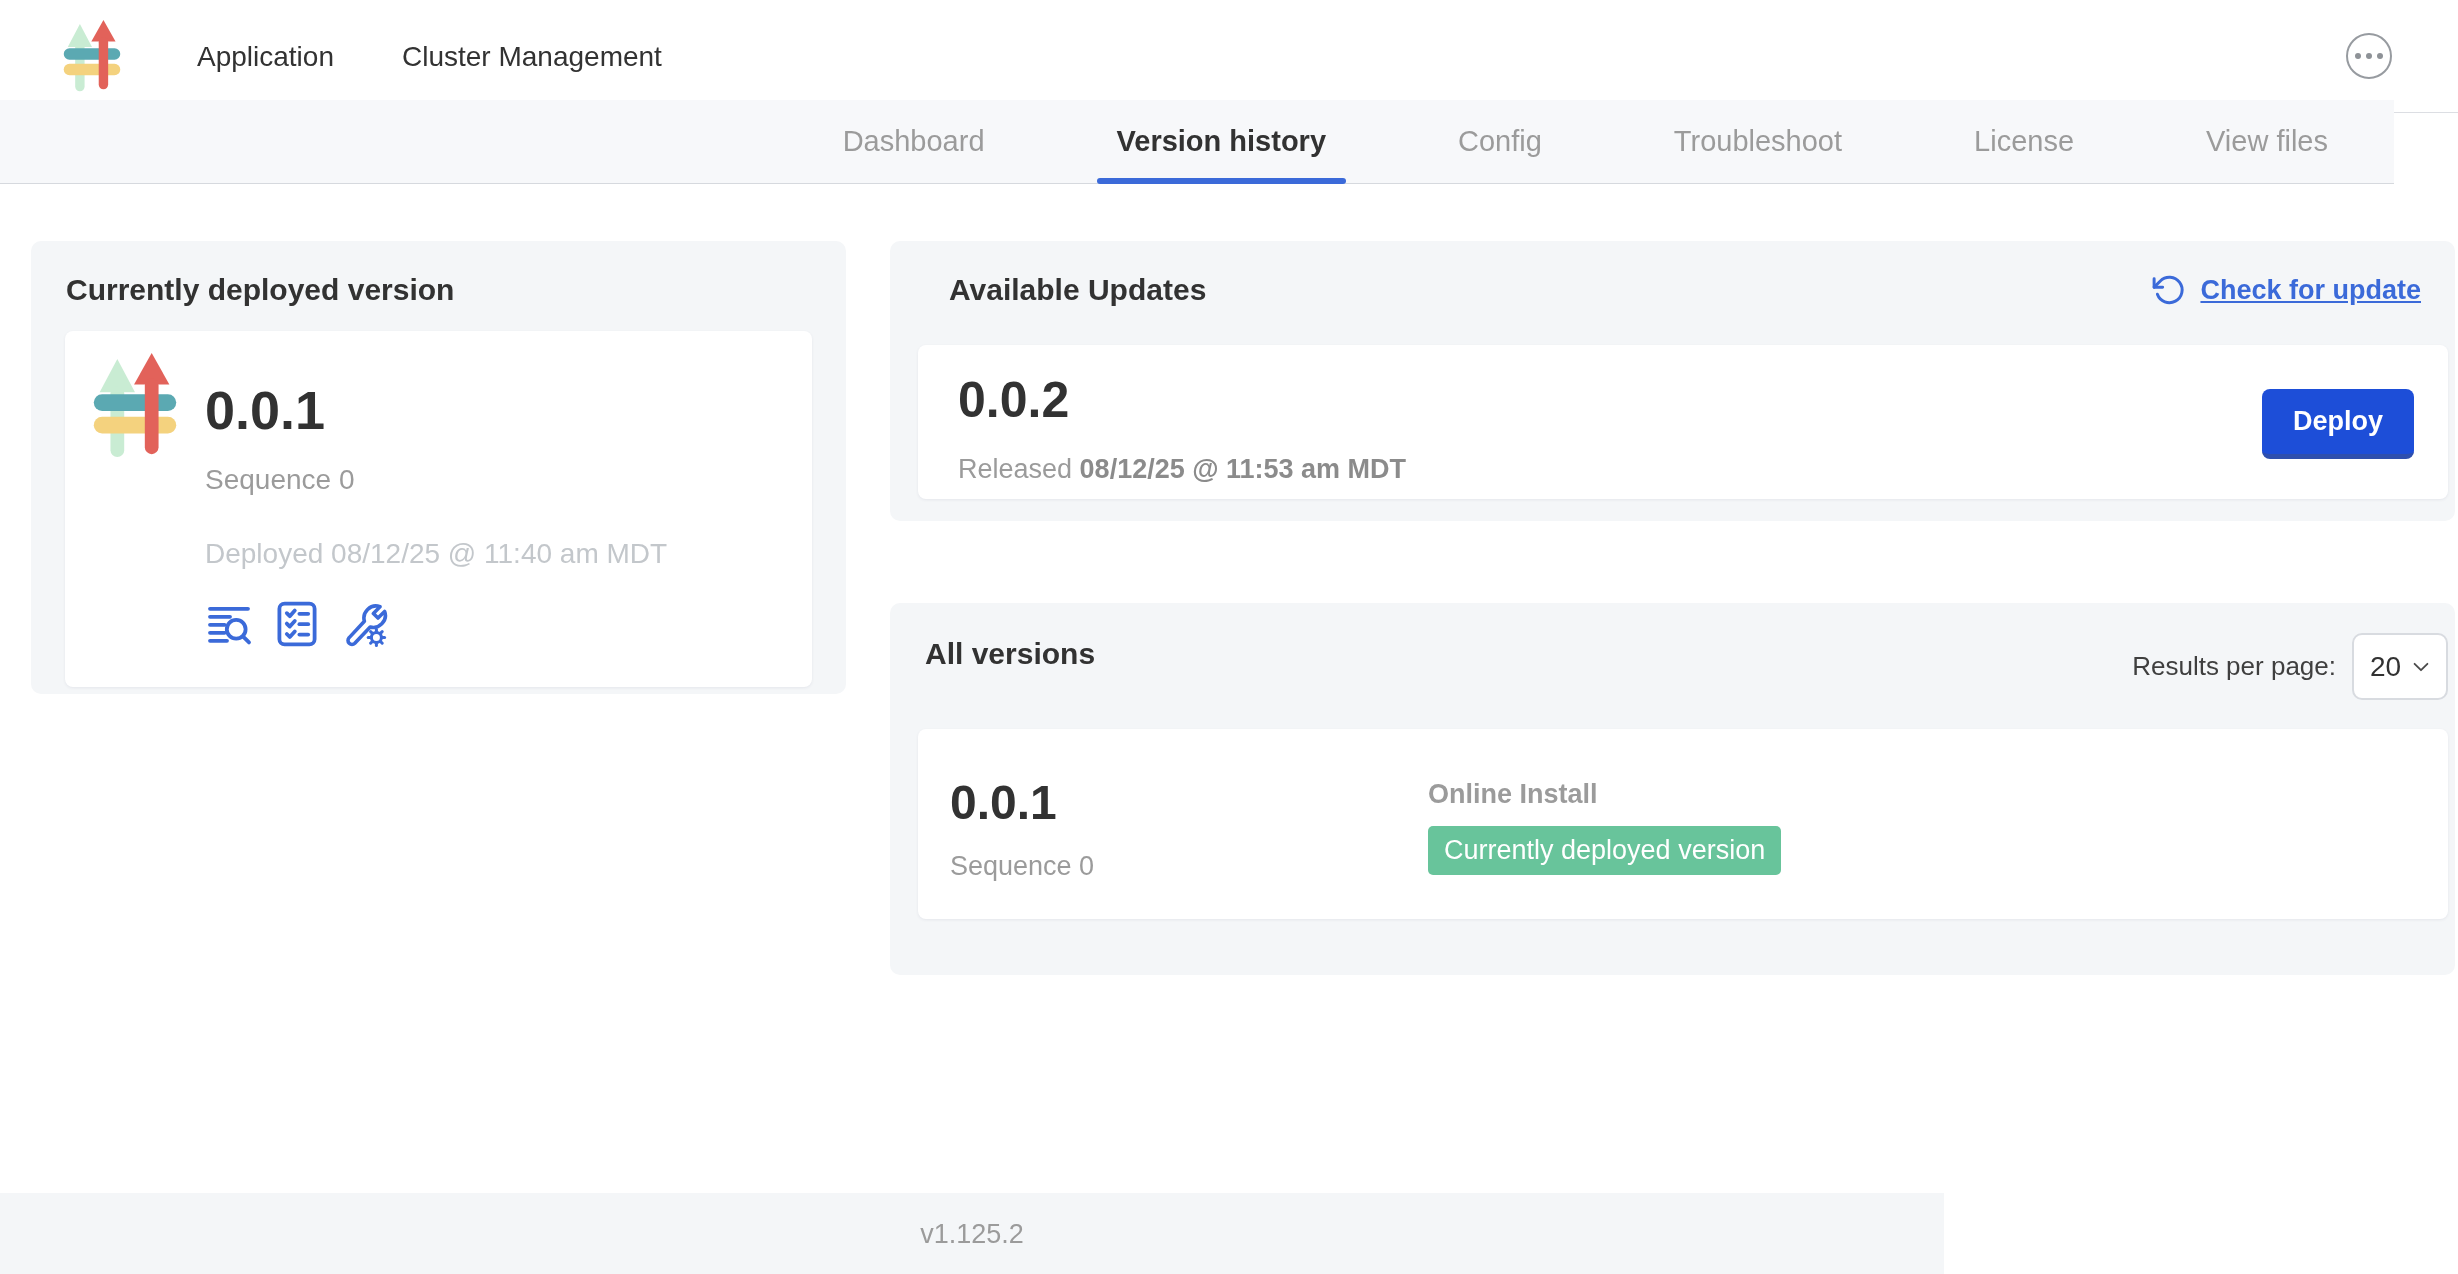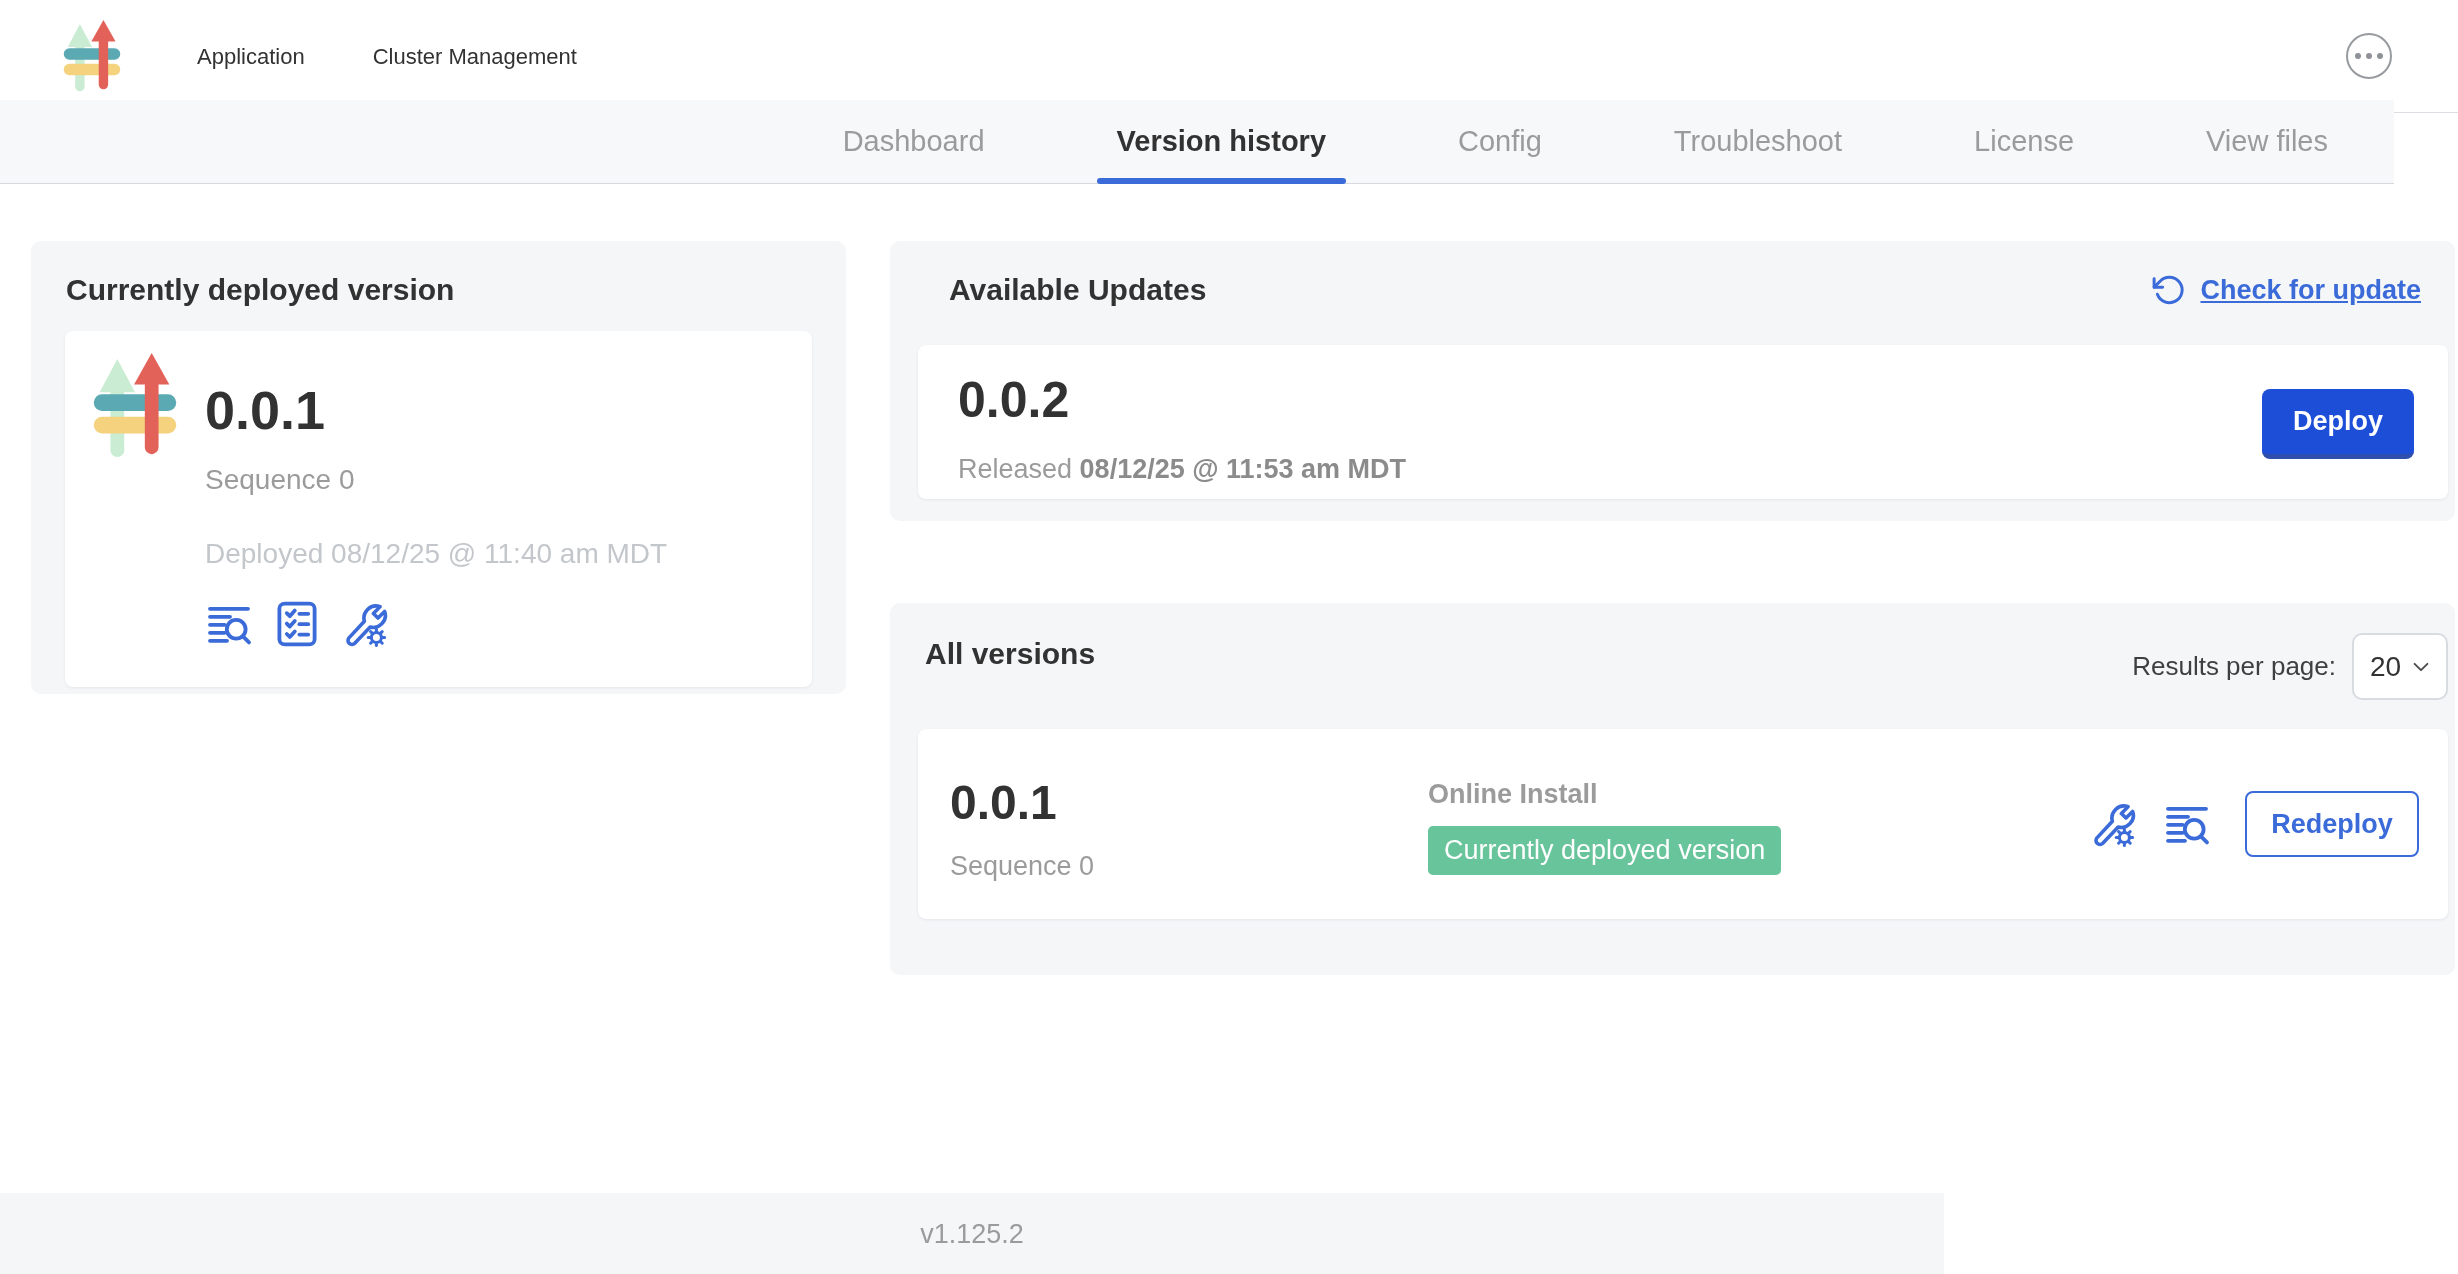--- a/index.html
+++ b/index.html
@@ -6,21 +6,21 @@
   html,body { width:2458px; height:1274px; overflow:hidden; background:#fff; }
   body { font-family:"Liberation Sans","DejaVu Sans",sans-serif; color:#323232; }
   .app { position:relative; width:2458px; height:1274px; background:#fff; }
 
   
   .header { position:absolute; left:0; top:0; width:2458px; height:113px; background:#fff;
             border-bottom:1px solid #dcdee3; display:flex; align-items:stretch; }
   .logo-wrap { position:absolute; left:62px; top:20px; width:60px; height:74px; }
   .header-tabs { position:absolute; left:163px; top:0; height:113px; display:flex; }
   .header-tab { position:relative; display:flex; align-items:center; padding:1px 34px;
-                font-size:22px; color:#323232; cursor:pointer; }
+                font-size:28px; color:#323232; cursor:pointer; }
   .header-tab.active::after { content:""; position:absolute; left:0; right:0; bottom:-1px;
                 height:6px; background:#3b6ad9; border-radius:3px; }
   .menu-btn { position:absolute; right:66px; top:33px; width:46px; height:46px; border-radius:50%;
               border:2.5px solid #979ba0; background:#fff; display:flex; align-items:center;
               justify-content:center; gap:5px; cursor:pointer; }
   .menu-btn i { width:6px; height:6px; border-radius:50%; background:#8e9297; display:block; }
 
   
   .subnav { position:absolute; left:0; top:100px; width:2394px; height:84px; background:#f7f8fa;
             border-bottom:1px solid #d6d9de; display:flex; justify-content:flex-end; }
@@ -258,31 +258,20 @@
     </div>
     <div class="inner-card version-row">
       <div class="row-col1">
         <div class="row-ver">0.0.1</div>
         <div class="row-seq">Sequence 0</div>
       </div>
       <div class="row-col2">
         <div class="install-type">Online Install</div>
         <span class="badge">Currently deployed version</span>
       </div>
-      <div class="row-actions">
-        <span class="icon-btn">
-          <svg viewBox="0 0 24 24">
-              <use href="#ic-wrench"></use>
-            </svg></span>
-        <span class="icon-btn">
-          <svg viewBox="0 0 24 24">
-              <use href="#ic-log"></use>
-            </svg></span>
-        <button class="redeploy-btn">Redeploy</button>
-      </div>
     </div>
   </div>
 
   <div class="footer">
     <span>v1.125.2</span>
   </div>
 
 </div>
 
 </body></html>

